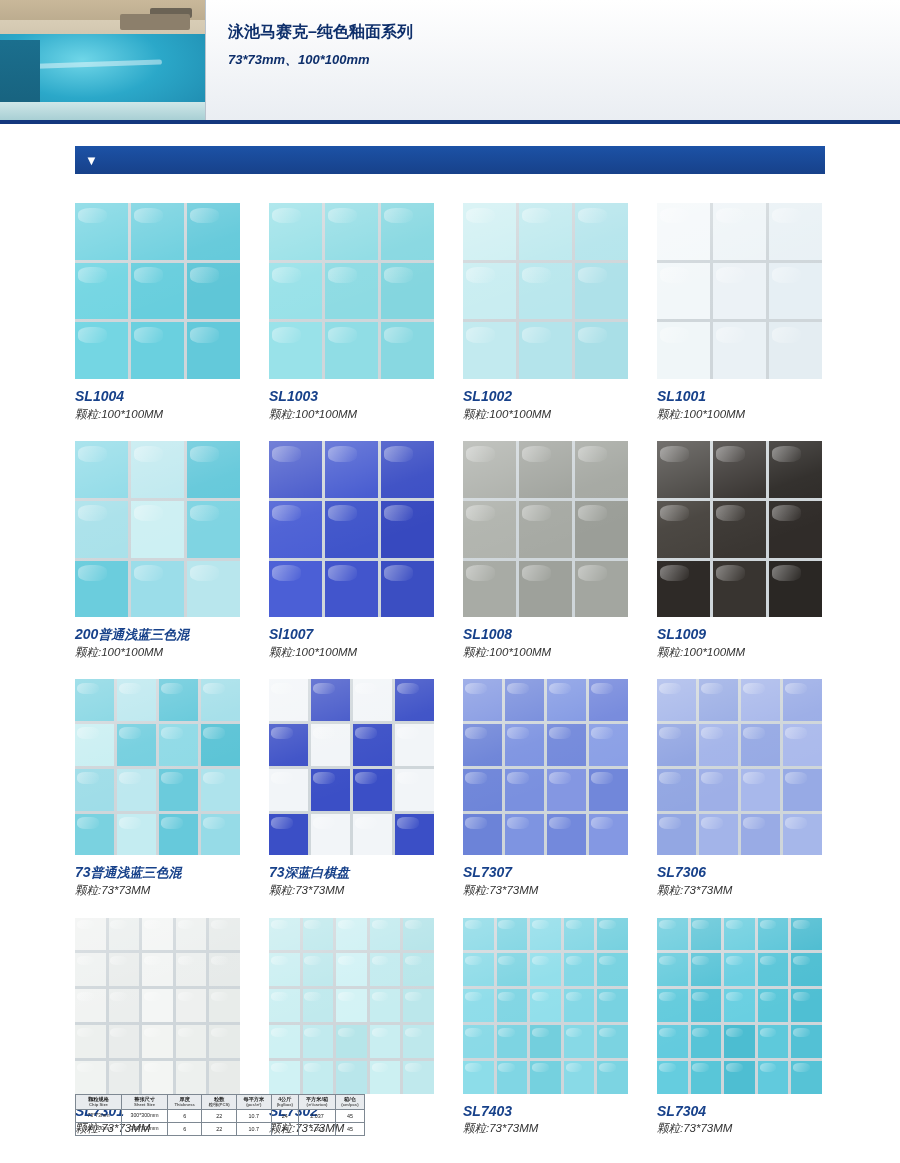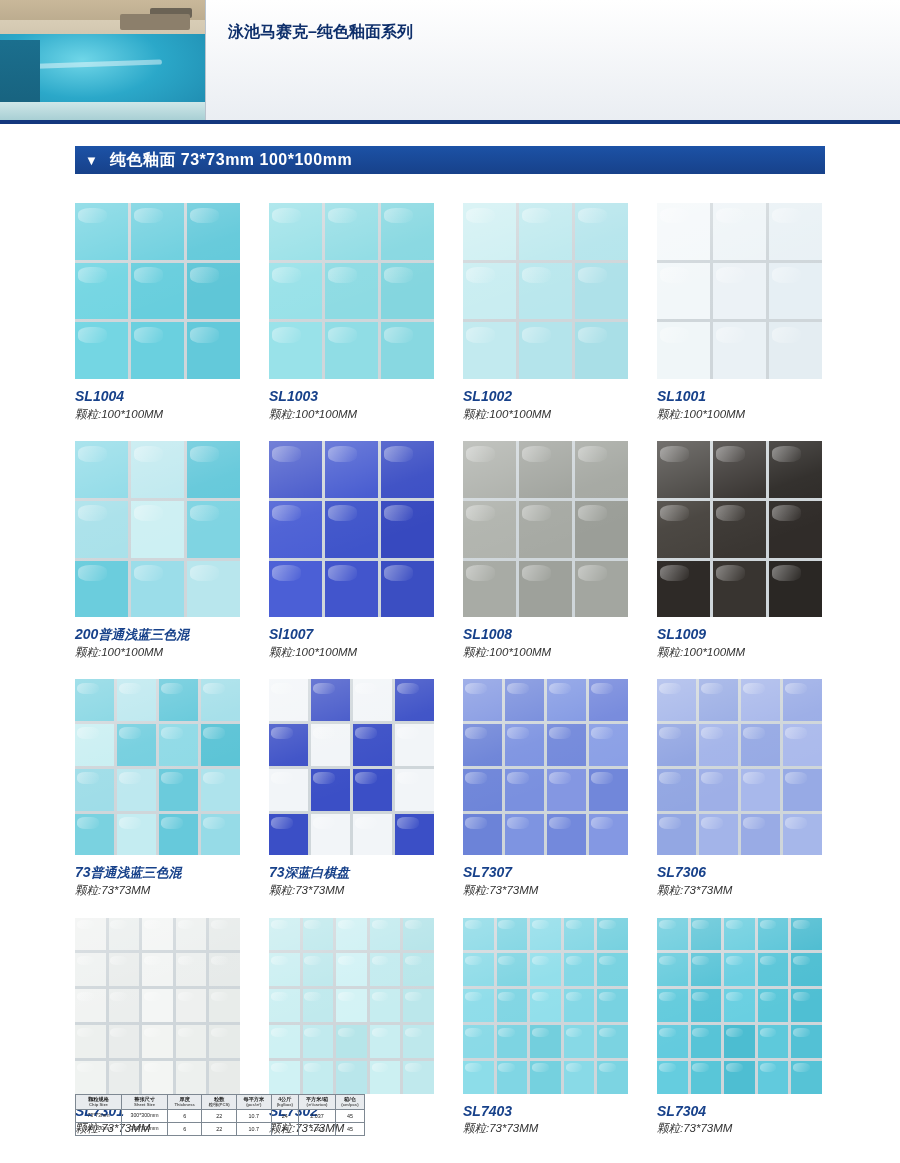--- a/index.html
+++ b/index.html
@@ -225,27 +225,27 @@
     <div class="photo-deck"></div>
     <div class="photo-lounge2"></div>
     <div class="photo-lounge"></div>
     <div class="photo-water"></div>
     <div class="photo-left-wall"></div>
     <div class="photo-edge"></div>
   </div>
   <div class="header-divider"></div>
   <div class="header-text">
     <div class="title-cn">泳池马赛克–纯色釉面系列</div>
+    <div class="title-size">73*73mm、100*100mm</div>
   </div>
   <div class="header-rule"></div>
 </div>
 
 <div class="section-bar">
   <span class="tri">▼</span>
-  <span class="bar-label">纯色釉面  73*73mm  100*100mm</span>
 </div>
 
 <div class="grid">
 
   <div class="row">
     <div class="cell">
       <div class="swatch">
         <div class="tiles g3">
             <div class="tile" style="background: rgb(111, 210, 224);"></div>
             <div class="tile" style="background: rgb(108, 207, 222);"></div>

